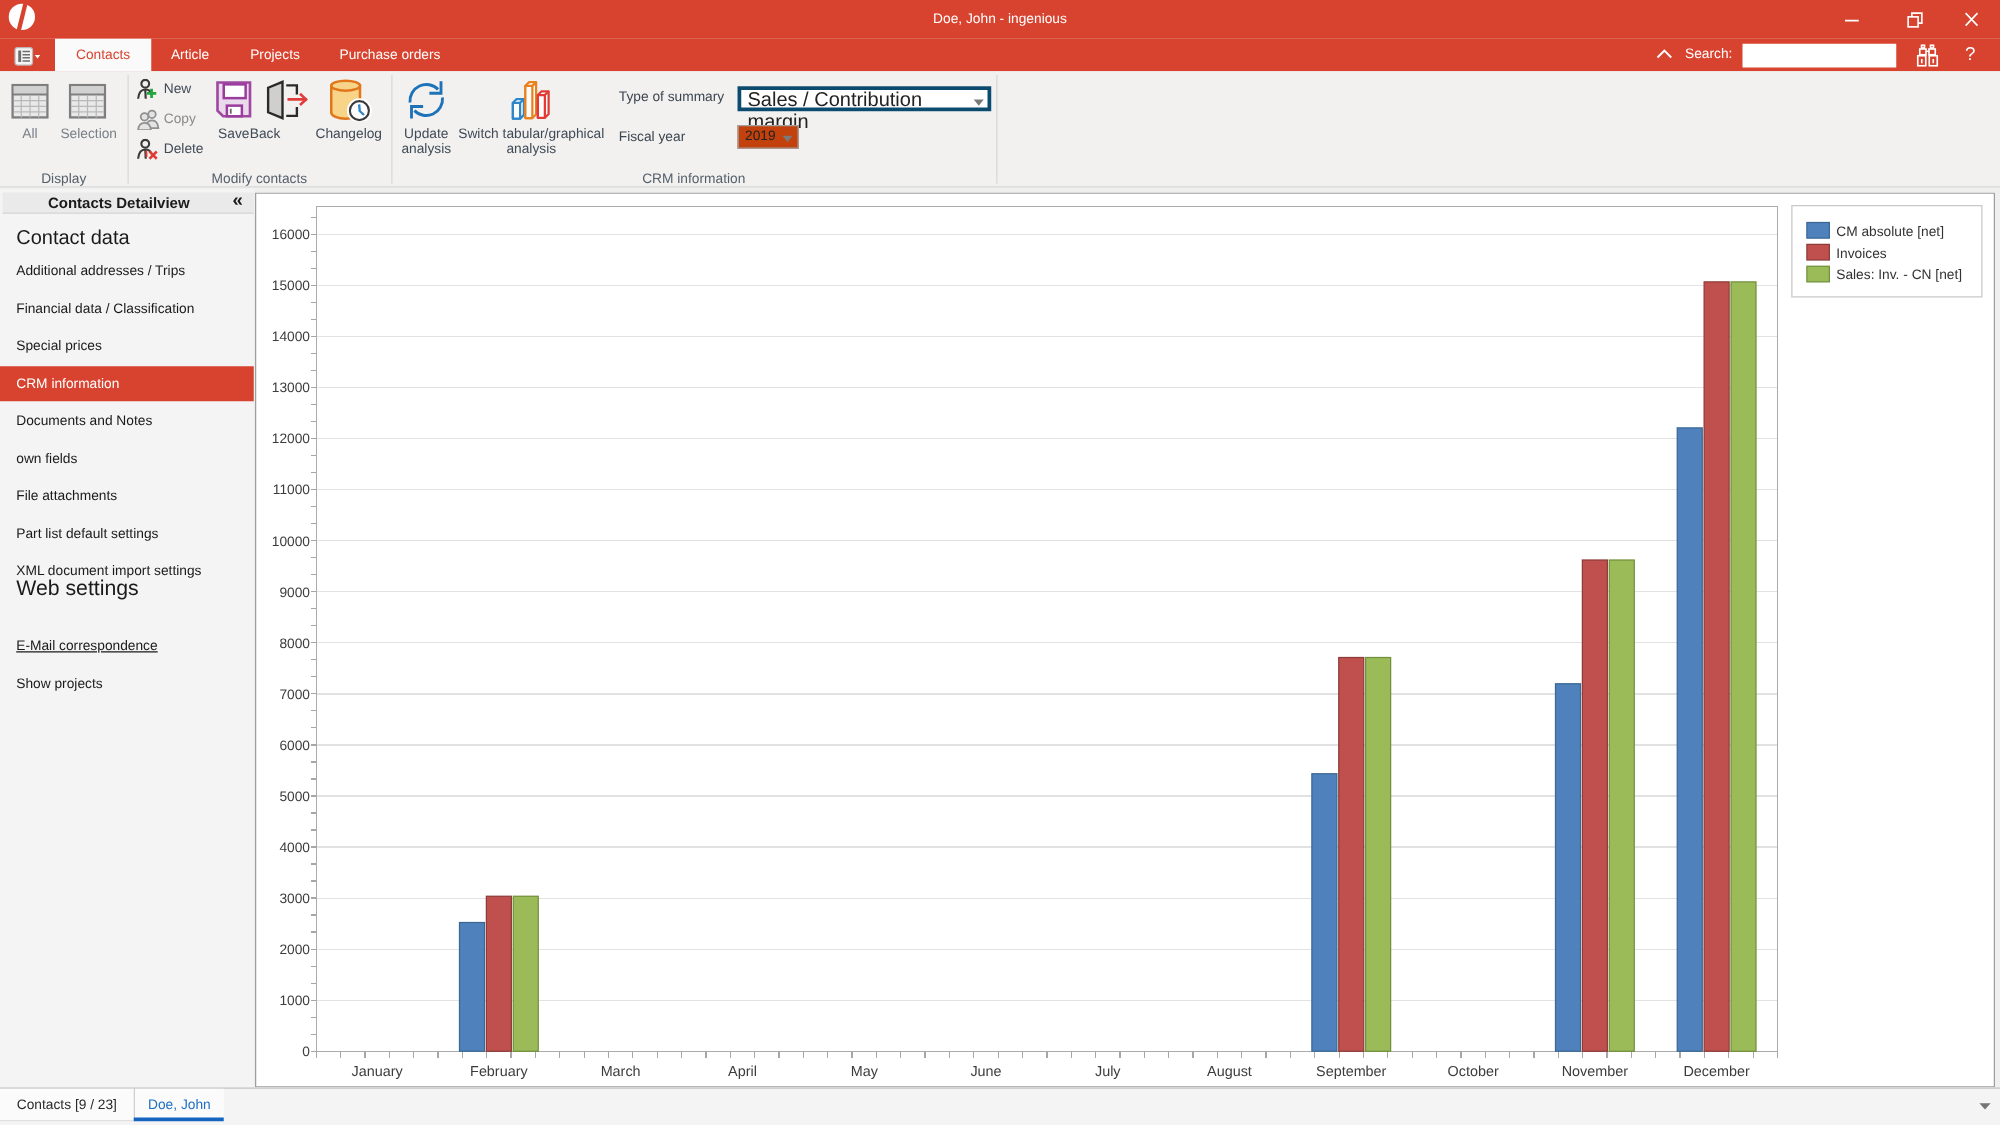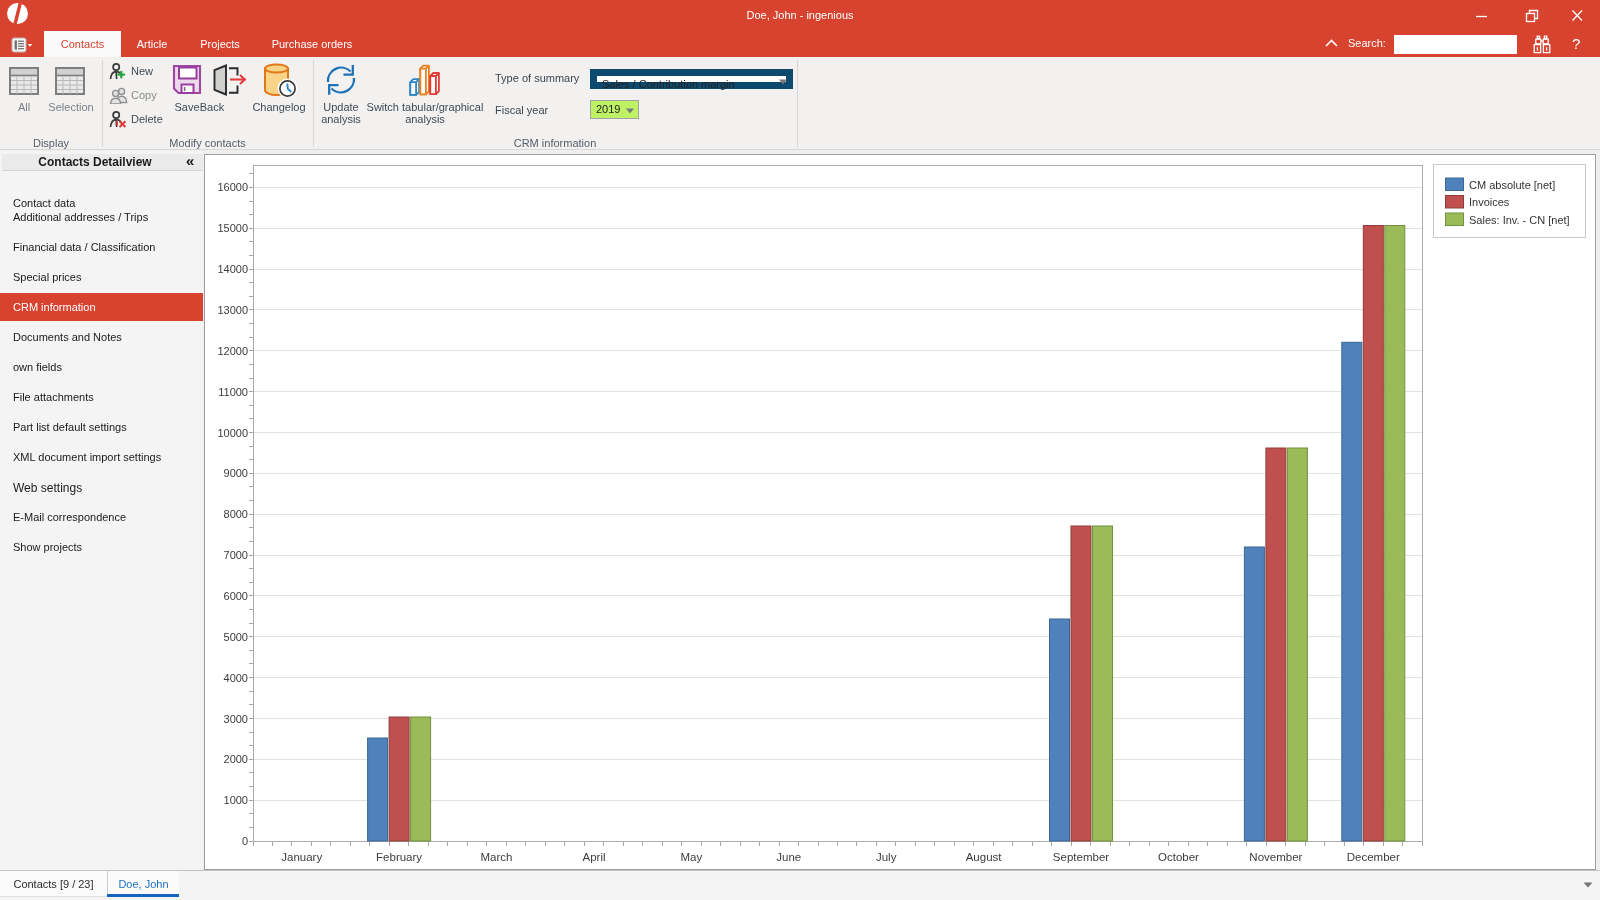--- a/index.html
+++ b/index.html
@@ -164,46 +164,46 @@
     <line x1="11.1" y1="22.2" x2="14.1" y2="19.2" stroke="#2E86C8" stroke-width="1.8"></line>
     <path d="M15.3 8.7 L18.3 5.699999999999999 L23.9 5.699999999999999 L23.9 31.4 L20.9 34.4 L15.3 34.4 Z" fill="#FBFBFB" stroke="#E8821E" stroke-width="1.8" stroke-linejoin="round"></path>
     <rect x="15.3" y="8.7" width="5.599999999999998" height="25.7" fill="#FBFBFB" stroke="#E8821E" stroke-width="1.8" stroke-linejoin="round"></rect>
     <line x1="20.9" y1="8.7" x2="23.9" y2="5.699999999999999" stroke="#E8821E" stroke-width="1.8"></line>
     <path d="M25.3 16.0 L28.3 13.0 L33.9 13.0 L33.9 31.200000000000003 L30.9 34.2 L25.3 34.2 Z" fill="#FBFBFB" stroke="#E23B35" stroke-width="1.8" stroke-linejoin="round"></path>
     <rect x="25.3" y="16.0" width="5.599999999999998" height="18.200000000000003" fill="#FBFBFB" stroke="#E23B35" stroke-width="1.8" stroke-linejoin="round"></rect>
     <line x1="30.9" y1="16.0" x2="33.9" y2="13.0" stroke="#E23B35" stroke-width="1.8"></line>
   </svg>
 <div class="a lbl" style="left:360px;top:101px;width:130px;text-align:center;">Switch tabular/graphical<br>analysis</div>
 <div class="a" style="left:495px;top:72px;font-size:11px;color:#3C4650;">Type of summary</div>
-<div class="a" style="left:590px;top:69px;width:203px;height:20px;background:#FFF;border:7px solid #0c4a6e;font-size:11px;line-height:17px;color:#222;padding-left:5px;">Sales / Contribution margin</div>
+<div class="a" style="left:590px;top:69px;width:203px;height:20px;background:#FFF;border:3px solid #0c4a6e;font-size:16px;line-height:17px;color:#222;padding-left:5px;">Sales / Contribution margin</div>
 <svg class="a" style="left:778px;top:78px;" width="10" height="8">
     <path d="M1 1.5 L9 1.5 L5 6.5 Z" fill="#7A7A7A"></path>
   </svg>
 <div class="a" style="left:495px;top:104px;font-size:11px;color:#3C4650;">Fiscal year</div>
-<div class="a" style="left:590px;top:100px;width:49px;height:19px;background:#bef264;border:1px solid #A2A2A2;font-size:11px;line-height:17px;color:#222;padding-left:5px;">2019</div>
+<div class="a" style="left:590px;top:100px;width:49px;height:19px;background:#c2410c;border:1px solid #A2A2A2;font-size:11px;line-height:17px;color:#222;padding-left:5px;">2019</div>
 <svg class="a" style="left:625px;top:107px;" width="10" height="8">
     <path d="M1 1.5 L9 1.5 L5 6.5 Z" fill="#7A7A7A"></path>
   </svg>
 <div class="a" style="left:0;top:151px;width:203px;height:719px;background:#F4F4F4;"></div>
 <div class="a" style="left:2px;top:154px;width:201px;height:17px;background:#EAEAEA;border-bottom:1px solid #D5D5D5;"></div>
 <div class="a" style="left:0px;top:155px;width:190px;text-align:center;font-size:12px;font-weight:bold;color:#1A1A1A;">Contacts Detailview</div>
 <div class="a" style="left:186px;top:152px;width:18px;font-size:15px;font-weight:bold;color:#1A1A1A;">«</div>
-<div class="a" style="left:13px;top:188px;height:30px;line-height:30px;font-size:11px;color:#1A1A1A;">Contact data</div>
+<div class="a" style="left:13px;top:176px;height:30px;line-height:30px;font-size:16px;color:#1A1A1A;">Contact data</div>
 <div class="a" style="left:13px;top:202px;height:30px;line-height:30px;font-size:11px;color:#1A1A1A;text-align:center;">Additional addresses / Trips</div>
 <div class="a" style="left:13px;top:232px;height:30px;line-height:30px;font-size:11px;color:#1A1A1A;">Financial data / Classification</div>
 <div class="a" style="left:13px;top:262px;height:30px;line-height:30px;font-size:11px;color:#1A1A1A;">Special prices</div>
 <div class="a" style="left:0;top:293px;width:203px;height:28px;background:#D8432F;"></div>
 <div class="a" style="left:13px;top:292px;height:30px;line-height:30px;font-size:11px;color:#FFF;">CRM information</div>
 <div class="a" style="left:13px;top:322px;height:30px;line-height:30px;font-size:11px;color:#1A1A1A;">Documents and Notes</div>
 <div class="a" style="left:13px;top:352px;height:30px;line-height:30px;font-size:11px;color:#1A1A1A;">own fields</div>
 <div class="a" style="left:13px;top:382px;height:30px;line-height:30px;font-size:11px;color:#1A1A1A;">File attachments</div>
 <div class="a" style="left:13px;top:412px;height:30px;line-height:30px;font-size:11px;color:#1A1A1A;">Part list default settings</div>
 <div class="a" style="left:13px;top:442px;height:30px;line-height:30px;font-size:11px;color:#1A1A1A;">XML document import settings</div>
-<div class="a" style="left:13px;top:473px;height:30px;line-height:30px;font-size:12px;color:#1A1A1A;">Web settings</div>
-<div class="a" style="left:13px;top:502px;height:30px;line-height:30px;font-size:11px;color:#1A1A1A;">E-Mail correspondence</div>
+<div class="a" style="left:13px;top:456px;height:30px;line-height:30px;font-size:17px;color:#1A1A1A;">Web settings</div>
+<div class="a" style="left:13px;top:502px;height:30px;line-height:30px;font-size:11px;color:#1A1A1A;text-decoration:underline;">E-Mail correspondence</div>
 <div class="a" style="left:13px;top:532px;height:30px;line-height:30px;font-size:11px;color:#1A1A1A;">Show projects</div>
 <svg class="a" style="left:204px;top:154px;" width="1392" height="716" font-family="Liberation Sans, sans-serif">
     <rect x="0" y="0" width="1392" height="716" fill="#FFFFFF"></rect>
     <rect x="0.5" y="0.5" width="1391" height="715" fill="none" stroke="#9E9E9E"></rect>
     <g stroke="#E2E2E2" shape-rendering="crispEdges">
       <line x1="49" y1="646.1" x2="1218" y2="646.1"></line>
       <line x1="49" y1="605.3" x2="1218" y2="605.3"></line>
       <line x1="49" y1="564.5" x2="1218" y2="564.5"></line>
       <line x1="49" y1="523.6" x2="1218" y2="523.6"></line>
       <line x1="49" y1="482.8" x2="1218" y2="482.8"></line>

